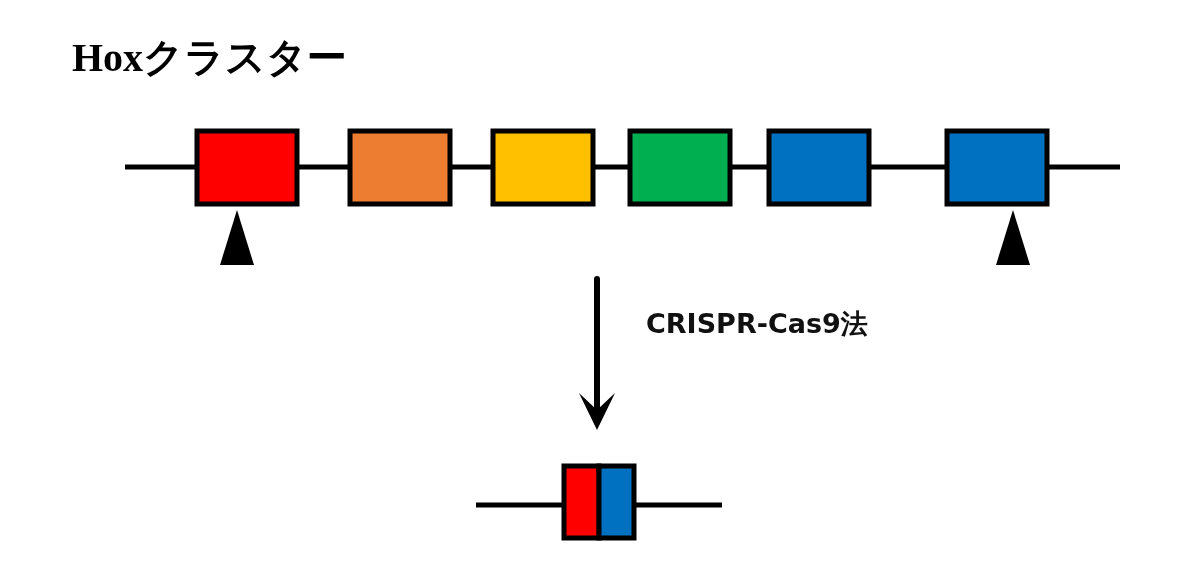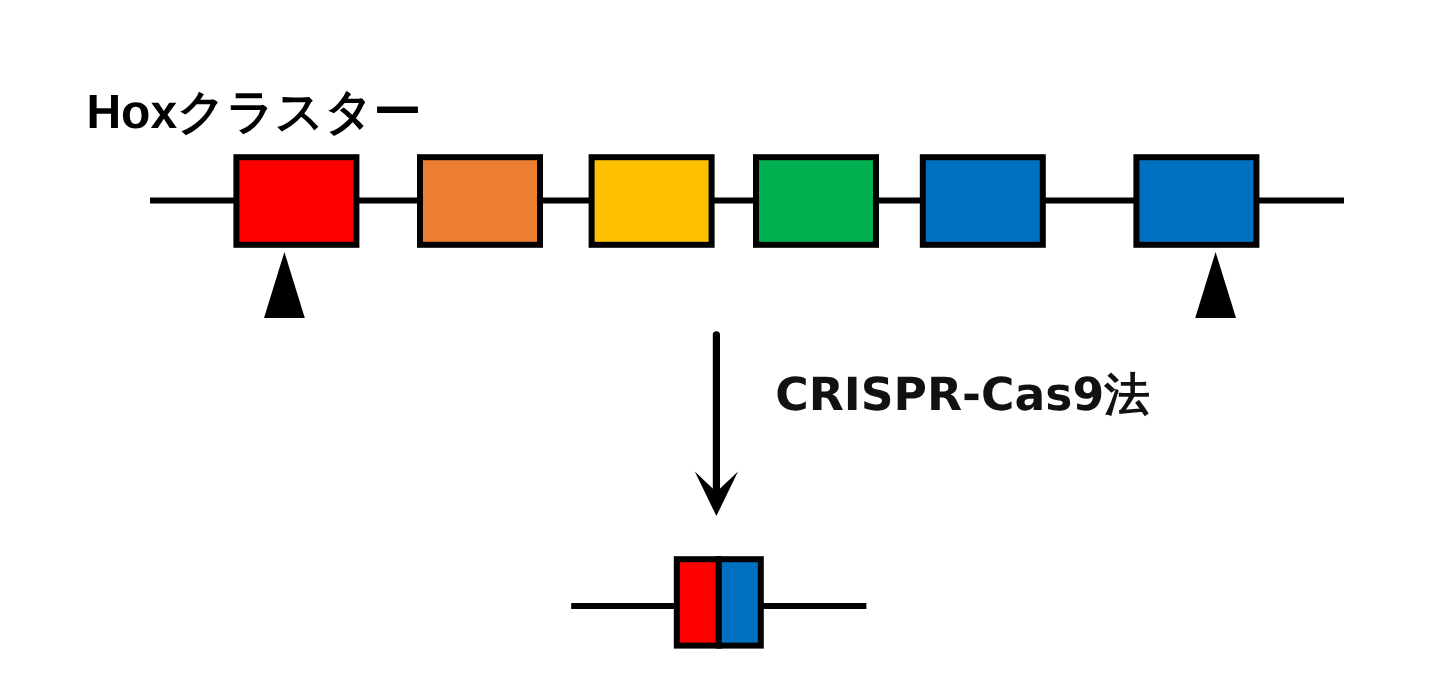--- a/index.html
+++ b/index.html
@@ -1,25 +1,25 @@
 <!DOCTYPE html>
 <html><head>
 <meta charset="utf-8">
 <style>
   html, body { margin: 0; padding: 0; background: #ffffff; }
   body { width: 1200px; height: 582px; position: relative; overflow: hidden; }
   .title {
     position: absolute; left: 72px; top: 38px;
-    font-family: Liberation Sans, sans-serif; font-weight: bold;
-    font-size: 40px; color: #000; letter-spacing: 0px; line-height: 1; margin-top: 36px;
+    font-family: Liberation Serif, serif; font-weight: bold;
+    font-size: 40px; color: #000; letter-spacing: 0px; line-height: 1;
   }
   .label {
     position: absolute; left: 646px; top: 310px;
     font-family: "DejaVu Sans", sans-serif; font-weight: bold;
-    font-size: 38px; color: #111; line-height: 1;
+    font-size: 27px; color: #111; line-height: 1;
   }
   svg { position: absolute; left: 0; top: 0; }
 </style>
 </head>
 <body>
 
 <div class="title">Hoxクラスター</div>
 
 <svg width="1200" height="582">
 

